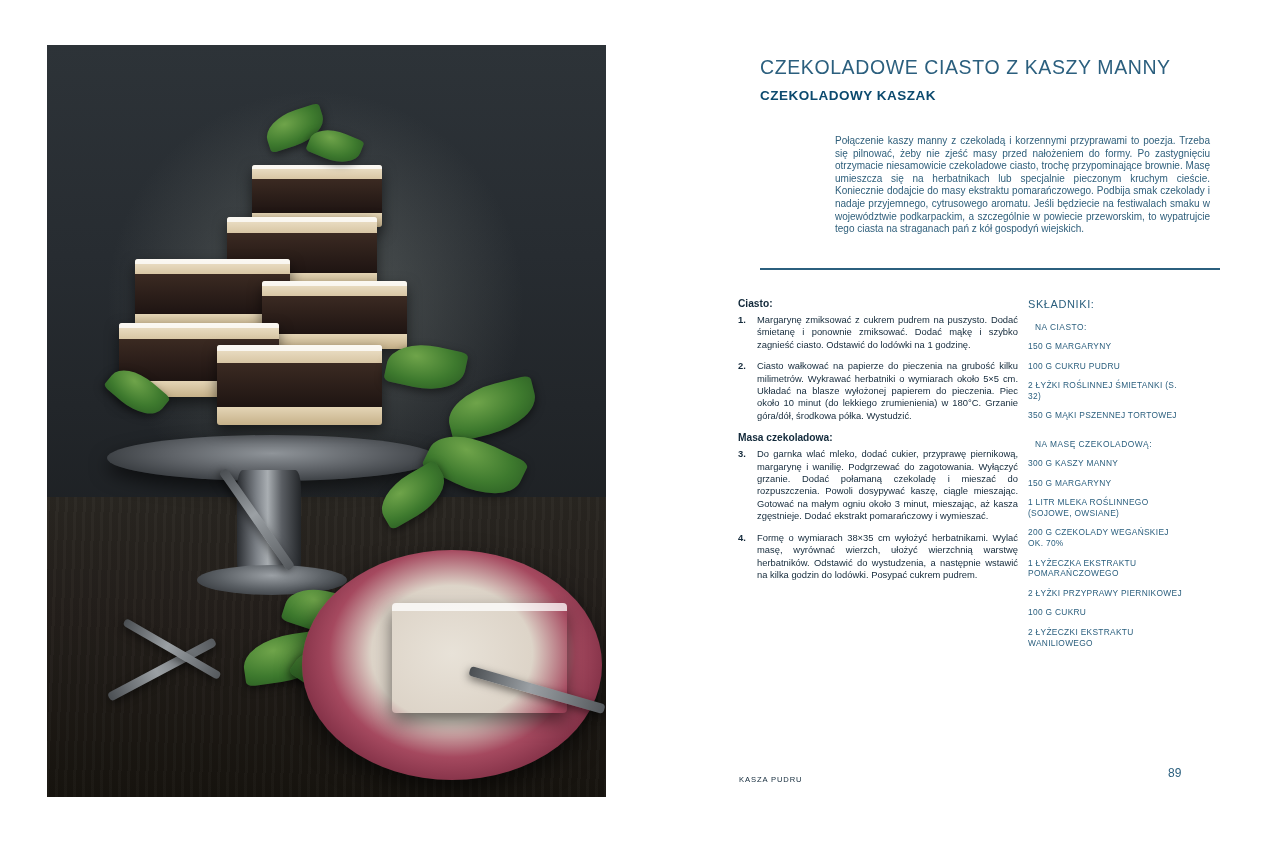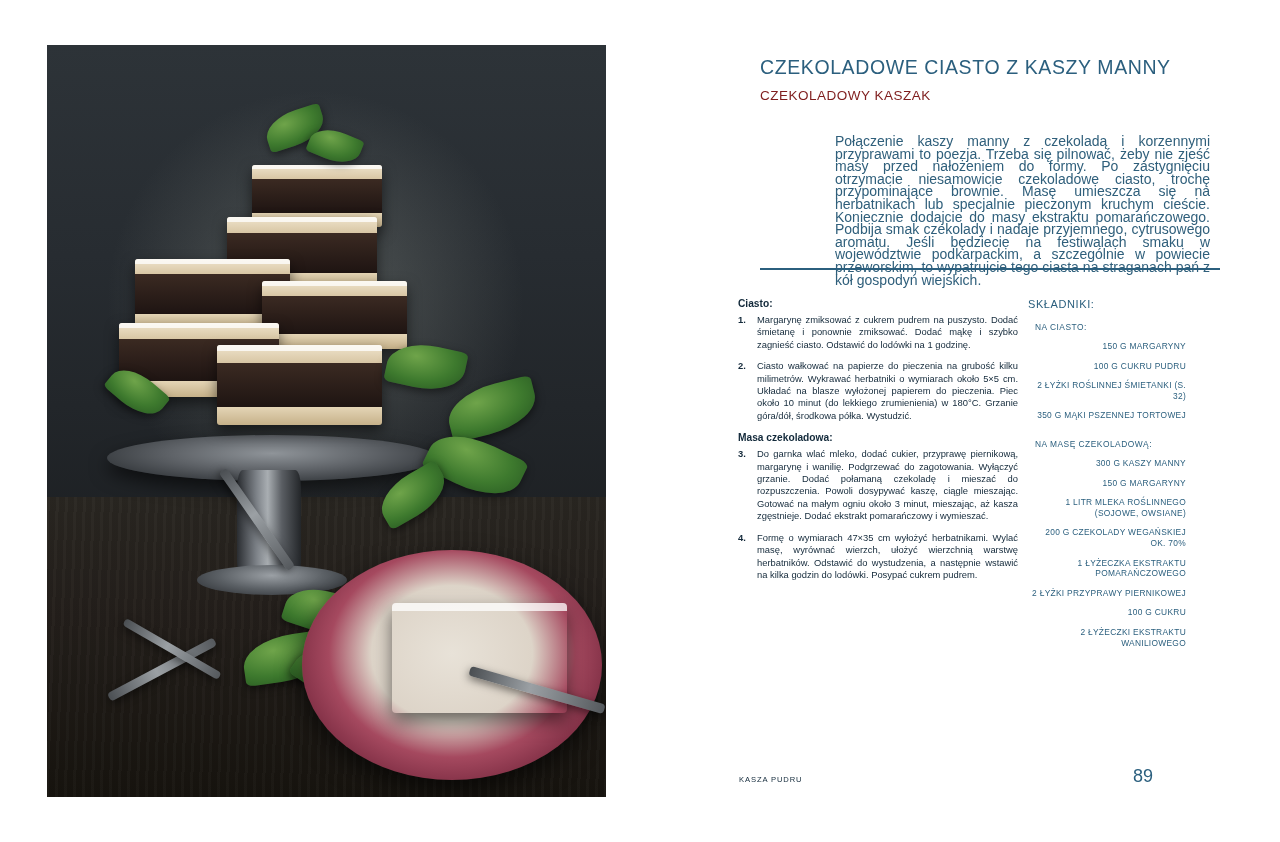--- a/index.html
+++ b/index.html
@@ -106,28 +106,28 @@
   .recipe-title {
     font-size: 19.5px;
     letter-spacing: 0.6px;
     color: #2b5f7e;
     font-weight: 400;
   }
   .recipe-subtitle {
     margin-top: 9px;
     font-size: 13.5px;
     letter-spacing: 0.5px;
-    color: #7f1d1d;
-    font-weight: 400;
+    color: #0c4a6e;
+    font-weight: 700;
   }
   .intro {
     margin-top: 32px;
     margin-left: 75px;
     width: 375px;
-    font-size: 14px;
+    font-size: 10px;
     line-height: 12.6px;
     color: #2f5f7b;
     text-align: justify;
   }
   .rule {
     position: absolute;
     left: 0; top: 212px;
     width: 460px; height: 2px;
     background: #2b5f7e;
   }
@@ -180,34 +180,33 @@
     margin-left: 7px;
   }
   .ing-group-title.spaced { margin-top: 18px; }
   ul.ing { list-style: none; }
   ul.ing li {
     font-size: 8.4px;
     line-height: 10.6px;
     letter-spacing: 0.3px;
     color: #2b5f7e;
     margin-bottom: 9px;
-    text-align: right;
   }
 
   .footer-left {
     position: absolute;
     left: 739px; top: 775px;
     font-size: 7.6px;
     letter-spacing: 0.9px;
     color: #12293a;
   }
   .page-number {
     position: absolute;
-    left: 1133px; top: 766px;
-    font-size: 18px;
+    left: 1168px; top: 766px;
+    font-size: 12px;
     color: #2b5f7e;
   }
 </style>
 </head>
 <body>
 
 <div class="page">
 
   <div class="photo-wrap">
     <div class="photo"></div>
@@ -300,21 +299,21 @@
       </ol>
 
       <div class="sec-head second">Masa czekoladowa:</div>
       <ol class="steps">
         <li>
           <span class="num">3.</span>
           <span>Do garnka wlać mleko, dodać cukier, przyprawę piernikową, margarynę i wanilię. Podgrzewać do zagotowania. Wyłączyć grzanie. Dodać połamaną czekoladę i mieszać do rozpuszczenia. Powoli dosypywać kaszę, ciągle mieszając. Gotować na małym ogniu około 3 minut, mieszając, aż kasza zgęstnieje. Dodać ekstrakt pomarańczowy i wymieszać.</span>
         </li>
         <li>
           <span class="num">4.</span>
-          <span>Formę o wymiarach 47×35 cm wyłożyć herbatnikami. Wylać masę, wyrównać wierzch, ułożyć wierzchnią warstwę herbatników. Odstawić do wystudzenia, a następnie wstawić na kilka godzin do lodówki. Posypać cukrem pudrem.</span>
+          <span>Formę o wymiarach 38×35 cm wyłożyć herbatnikami. Wylać masę, wyrównać wierzch, ułożyć wierzchnią warstwę herbatników. Odstawić do wystudzenia, a następnie wstawić na kilka godzin do lodówki. Posypać cukrem pudrem.</span>
         </li>
       </ol>
     </div>
 
     <div class="col-right">
       <div class="ing-head">SKŁADNIKI:</div>
 
       <div class="ing-group-title">NA CIASTO:</div>
       <ul class="ing">
         <li>150 G MARGARYNY</li>

